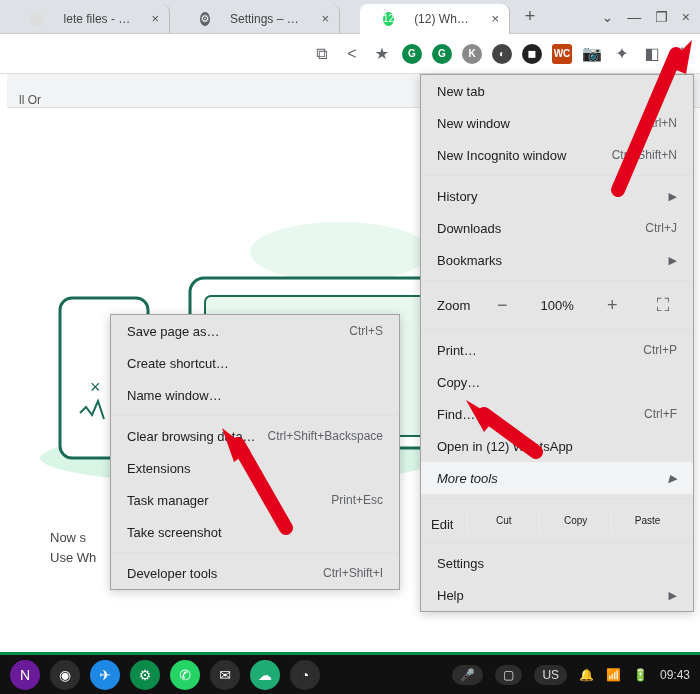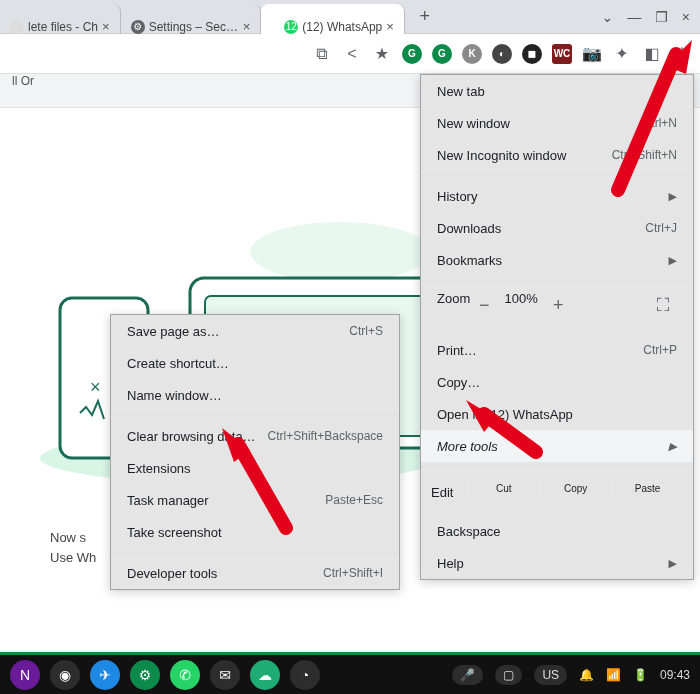--- a/index.html
+++ b/index.html
@@ -1,42 +1,42 @@
 <!DOCTYPE html>
 <html><head>
 <meta charset="utf-8">
 <style>
   * { box-sizing: border-box; margin: 0; padding: 0; font-family: Arial, sans-serif; }
   body { width: 700px; height: 694px; background: #fff; position: relative; overflow: hidden; }
   .tabstrip { display: flex; align-items: center; height: 34px; background: #dee1e6; border-bottom: 1px solid #ccc; }
-  .tab { display: flex; align-items: flex-end; gap: 4px; padding: 0 10px; height: 30px; margin-top: 4px; border-top-left-radius: 8px; border-top-right-radius: 8px; font-size: 12px; color: #444; max-width: 150px; border-right: 1px solid #bbb; }
+  .tab { display: flex; align-items: center; gap: 20px; padding: 0 10px; height: 30px; margin-top: 4px; border-top-left-radius: 8px; border-top-right-radius: 8px; font-size: 12px; color: #444; max-width: 150px; border-right: 1px solid #bbb; margin-left: 20px; }
   .tab.active { background: #fff; padding-left: 23px; }
   .tab span.lbl { white-space: nowrap; overflow: hidden; text-overflow: ellipsis; max-width: 90px; }
   .tab .close { font-size: 13px; color: #555; }
   .tab .fav { width:14px; height:14px; border-radius:50%; display:flex; align-items:center; justify-content:center; font-size:10px; color:#fff;}
   .newtab { width:24px; height:24px; margin-left:8px; display:flex; align-items:center; justify-content:center; color:#555; font-size:18px;}
   .wincontrols { margin-left:auto; display:flex; gap:14px; padding-right:10px; color:#555; font-size:14px;}
   .toolbar { height: 40px; background:#fff; border-bottom:1px solid #ddd; display:flex; align-items:center; justify-content:flex-end; padding:0 8px; gap:10px;}
   .toolbar .ticon { width:20px; height:20px; display:flex; align-items:center; justify-content:center; font-size:16px; color:#5f6368;}
   .star { color:#1a73e8;}
   .ext { width:20px;height:20px;border-radius:50%;display:flex;align-items:center;justify-content:center;font-size:10px;font-weight:bold;color:#fff;}
-  .subbar { height:34px; background:#f1f3f4; border-bottom:1px solid #e0e0e0; display:flex; align-items:flex-start; padding:0 12px; font-size:12px; color:#555;}
+  .subbar { height:34px; background:#f1f3f4; border-bottom:1px solid #e0e0e0; display:flex; align-items:flex-end; padding:0 12px; font-size:12px; color:#555;margin-left:7px;}
   .subbar .folder { margin-left:auto; font-size:16px; color:#555;}
   .content { position:relative; height: 540px; background:#fff; }
   .illus { position:absolute; left:40px; top:110px; right:260px; bottom:180px; }
   .caption { position:absolute; left:50px; top:420px; font-size:13px; color:#444; line-height:1.5;}
   .menu { position:absolute; background:#e5e5e5; border:1px solid #a3a3a3; box-shadow:0 2px 10px rgba(0,0,0,.2); font-size:13px; color:#202124; z-index:10;}
   .menu .row { display:flex; align-items:center; justify-content:space-between; padding:8px 16px; min-height:32px; cursor:default;}
   .menu .row.hover { background:#f1f3f4;font-style:italic;}
   .menu .sep { height:1px; background:#e0e0e0; margin:4px 0;}
   .menu .short { color:#5f6368; font-size:12px;}
   .menu .arrow { font-size:11px; color:#5f6368;}
   .mainmenu { right:6px; top:74px; width:274px;}
   .submenu { right:300px; top:314px; width:290px;}
-  .zoomrow { display:flex; padding:6px 16px; }
+  .zoomrow { display:flex; align-items:center; padding:6px 16px; gap:18px;}
   .zbtn { width:28px; height:28px; display:flex;align-items:center;justify-content:center; font-size:18px; color:#5f6368;}
   .zval { width:46px; text-align:center; font-size:13px;}
   .fsbtn { margin-left:auto;}
   .editrow { display:flex; padding:6px 10px; align-items:flex-end; }
   .editrow .ed { flex:1; text-align:center; padding:6px 0; font-size:10px; border-left:1px solid #eee;}
   .editrow .ed:first-of-type { border-left:none;}
   .editlbl { padding-right:14px;}
   .redarrow { position:absolute; z-index:30; pointer-events:none;}
   .taskbar { position:absolute; bottom:0; left:0; right:0; height:42px; background:#111; border-top:3px solid #0c8a4a; display:flex; align-items:center; padding:0 10px; gap:10px;}
   .tb-icon { width:30px;height:30px;border-radius:50%; background:#2d2d2d; display:flex;align-items:center;justify-content:center; font-size:14px;color:#fff;}
@@ -74,21 +74,21 @@
 
 <div class="toolbar">
   <span class="ticon">⧉</span>
   <span class="ticon">&lt;</span>
   <span class="ticon star">★</span>
   <span class="ext" style="background:#0c8a4a">G</span>
   <span class="ext" style="background:#0c8a4a">G</span>
   <span class="ext" style="background:#8a8a8a">K</span>
   <span class="ext" style="background:#444">◐</span>
   <span class="ext" style="background:#222">◼</span>
-  <span class="ext" style="background:#7f1d1d;border-radius:3px">WC</span>
+  <span class="ext" style="background:#c2410c;border-radius:3px">WC</span>
   <span class="ticon">📷</span>
   <span class="ticon">✦</span>
   <span class="ticon">◧</span>
   <span class="ticon">⋮</span>
 </div>
 
 <div class="subbar">
   <span>ll Or</span>
   <span class="folder">📁</span>
 </div>
@@ -146,36 +146,40 @@
   </div>
   <div class="sep"></div>
   <div class="row">
       <span>Print…</span>
       <span class="short">Ctrl+P</span>
     </div>
   <div class="row">
       <span>Copy…</span>
     </div>
   <div class="row">
+      <span>Find…</span>
+      <span class="short">Ctrl+F</span>
+    </div>
+  <div class="row">
       <span>Open in (12) WhatsApp</span>
     </div>
   <div class="row hover">
       <span>More tools</span>
       <span class="arrow">▶</span>
     </div>
   <div class="sep"></div>
   <div class="editrow">
     <span class="editlbl">Edit</span>
     <span class="ed">Cut</span>
     <span class="ed">Copy</span>
     <span class="ed">Paste</span>
   </div>
   <div class="sep"></div>
   <div class="row">
-      <span>Backspace</span>
+      <span>Settings</span>
     </div>
   <div class="row">
       <span>Help</span>
       <span class="arrow">▶</span>
     </div>
 </div>
 
 <div class="menu submenu">
   <div class="row">
       <span>Save page as…</span>
@@ -190,21 +194,21 @@
   <div class="sep"></div>
   <div class="row">
       <span>Clear browsing data…</span>
       <span class="short">Ctrl+Shift+Backspace</span>
     </div>
   <div class="row">
       <span>Extensions</span>
     </div>
   <div class="row">
       <span>Task manager</span>
-      <span class="short">Paste+Esc</span>
+      <span class="short">Print+Esc</span>
     </div>
   <div class="row">
       <span>Take screenshot</span>
     </div>
   <div class="sep"></div>
   <div class="row">
       <span>Developer tools</span>
       <span class="short">Ctrl+Shift+I</span>
     </div>
 </div>

